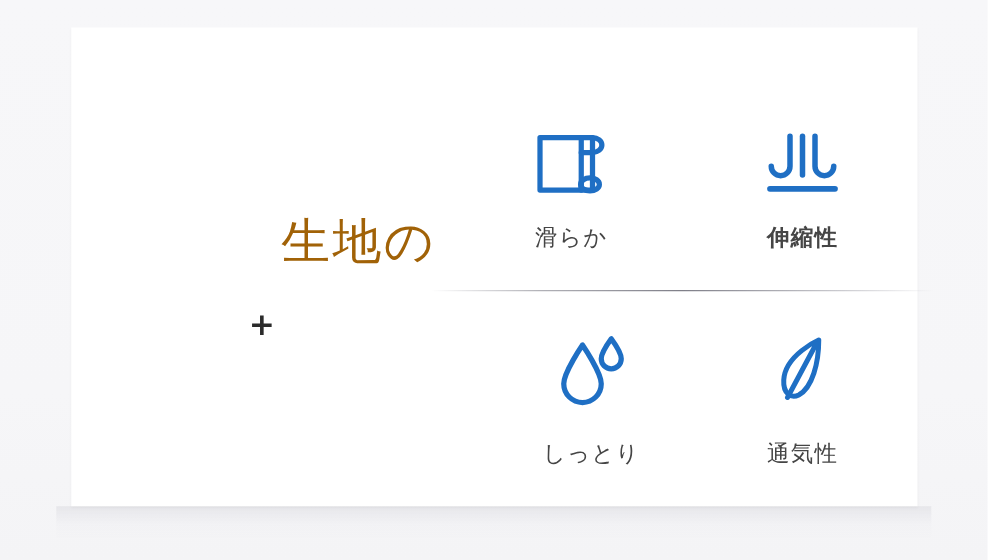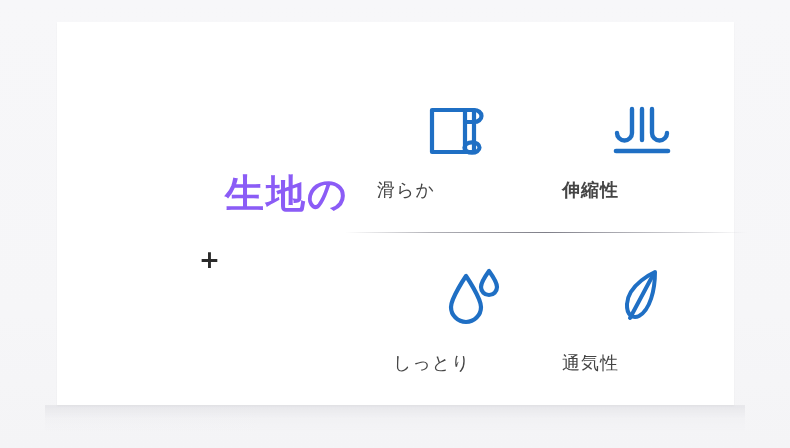--- a/index.html
+++ b/index.html
@@ -57,25 +57,25 @@
     position: absolute;
     left: 12px;
     top: 85px;
     font-size: 25px;
     line-height: 1;
     color: #2b2b2b;
     font-weight: 700;
     font-family: "DejaVu Sans", sans-serif;
   }
   .title-line {
-    color: #8b5cf6;
+    color: #a16207;
     font-size: 39px;
     line-height: 1.12;
     letter-spacing: 2px;
-    font-weight: 700;
+    font-weight: 400;
     font-family: "DejaVu Sans", "Liberation Sans", sans-serif;
     white-space: nowrap;
   }
   .title-line-1 {
     position: absolute;
     left: 38px;
     top: 10px;
   }
   .title-line-2 {
     position: absolute;
@@ -112,21 +112,21 @@
   .feature-grid {
     position: absolute;
     left: 320px;
     top: 78px;
     width: 370px;
     height: 290px;
   }
   .feature-cell {
     position: absolute;
     width: 160px;
-    text-align: left;
+    text-align: center;
   }
   .cell-0 { left: 0px;   top: 0px; }
   .cell-1 { left: 185px; top: 0px; font-weight: bold; }
   .cell-2 { left: 16px;   top: 165px; }
   .cell-3 { left: 185px; top: 165px; }
 
   .feature-icon {
     height: 62px;
     display: flex;
     align-items: center;

